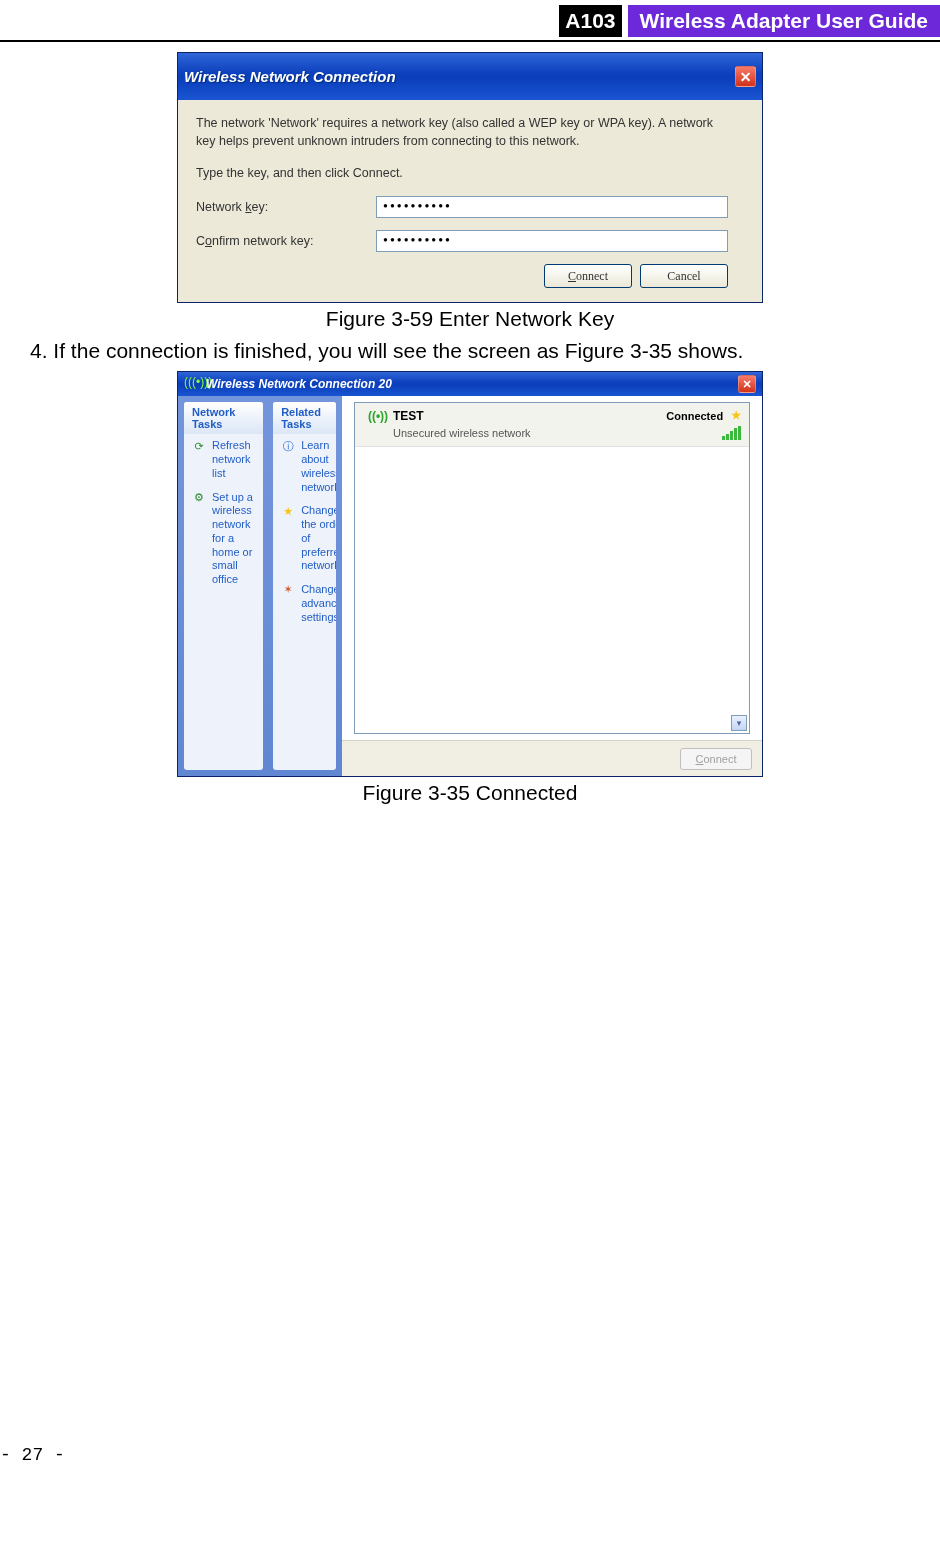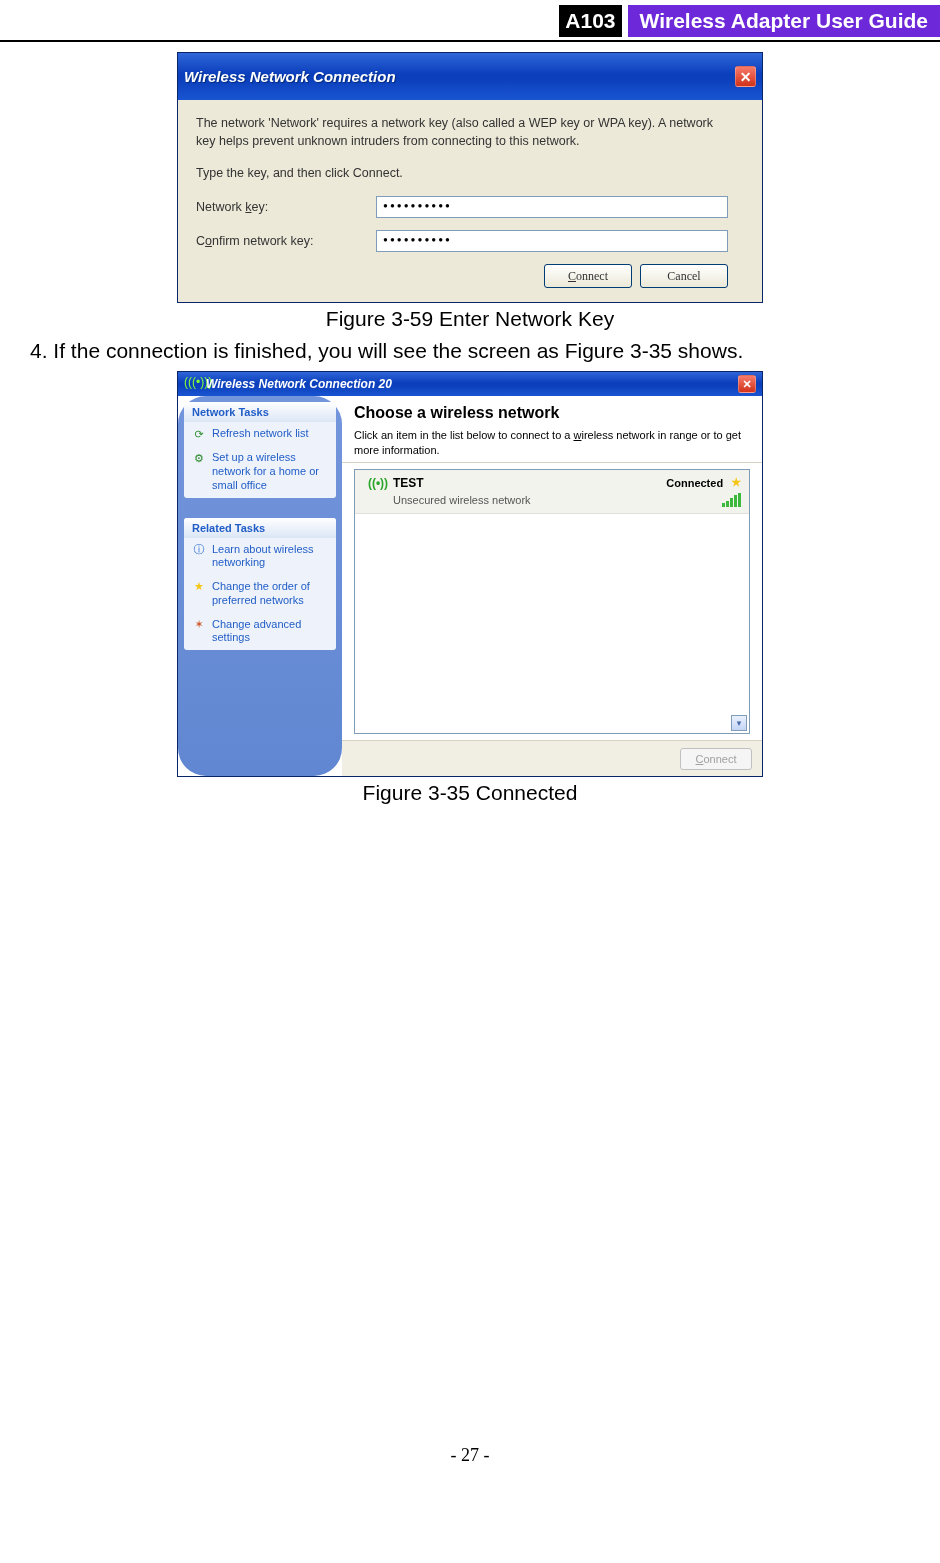--- a/index.html
+++ b/index.html
@@ -78,21 +78,21 @@
   .dlg2-close {
     width:18px; height:18px; border-radius:3px;
     background:linear-gradient(to bottom,#f77a6a,#d1321a);
     border:1px solid #fff4; display:flex; align-items:center; justify-content:center;
     color:#fff; font-weight:bold; font-size:11px;
   }
   .dlg2-body { display:flex; height:380px; background:#fff; }
   .dlg2-side {
     width:164px; background:#6f90d4; 
     background:linear-gradient(to bottom,#7395dc 0%,#6187d2 100%);
-    padding:6px; display:flex; flex-direction:column; gap:20px;border-radius:28px;
+    padding:6px; display:flex; flex-direction:row; gap:10px;
   }
   .task-group {
     background:#eef3fb; border-radius:3px; overflow:hidden;
   }
   .task-group-head {
     background:linear-gradient(to bottom,#fff,#dbe6f6);
     color:#215dc6; font-weight:bold; font-size:11px; padding:4px 8px;
   }
   .task-item {
     display:flex; align-items:flex-start; gap:6px; padding:5px 8px;
@@ -135,21 +135,21 @@
   .dlg2-footer {
     height:36px; background:#f1efE4; border-top:1px solid #d6d2c2;
     display:flex; align-items:center; justify-content:flex-end; padding:0 10px;
   }
   .connect-btn-disabled {
     width:72px; height:22px; font-size:11px; color:#a0a0a0;
     border:1px solid #c0c0c0; border-radius:3px; background:#f5f5f5;
     display:flex; align-items:center; justify-content:center;
   }
 
-  .page-number { text-align:center; font-size:18px; font-family:Liberation Serif, serif; margin-top:640px; }
+  .page-number { font-size:18px; font-family:Liberation Mono, monospace; margin-top:640px; }
   .ref-label { text-decoration: none; }
 </style>
 </head>
 <body>
 
 <div class="page-header">
   <div class="header-spacer"></div>
   <div class="header-badge">A103</div>
   <div class="header-title">Wireless Adapter User Guide</div>
 </div>
@@ -214,26 +214,20 @@
           <span>Change the order of preferred networks</span>
         </div>
         <div class="task-item">
           <span class="task-ico" style="color:#d05a2a">✶</span>
           <span>Change advanced settings</span>
         </div>
       </div>
     </div>
 
     <div class="dlg2-main">
-      <div class="main-head">
-        <h1>Choose a wireless network</h1>
-        <p>
-          <span>Click an item in the list below to connect to a </span><span class="u">w</span><span>ireless network in range or to get more information.</span>
-        </p>
-      </div>
       <div class="net-list">
         <div class="net-item">
           <div class="net-antenna">((•))</div>
           <div class="net-info">
             <div class="net-name">TEST</div>
             <div class="net-sub">Unsecured wireless network</div>
           </div>
           <div>
             <div class="net-status">
               <span>Connected</span>

